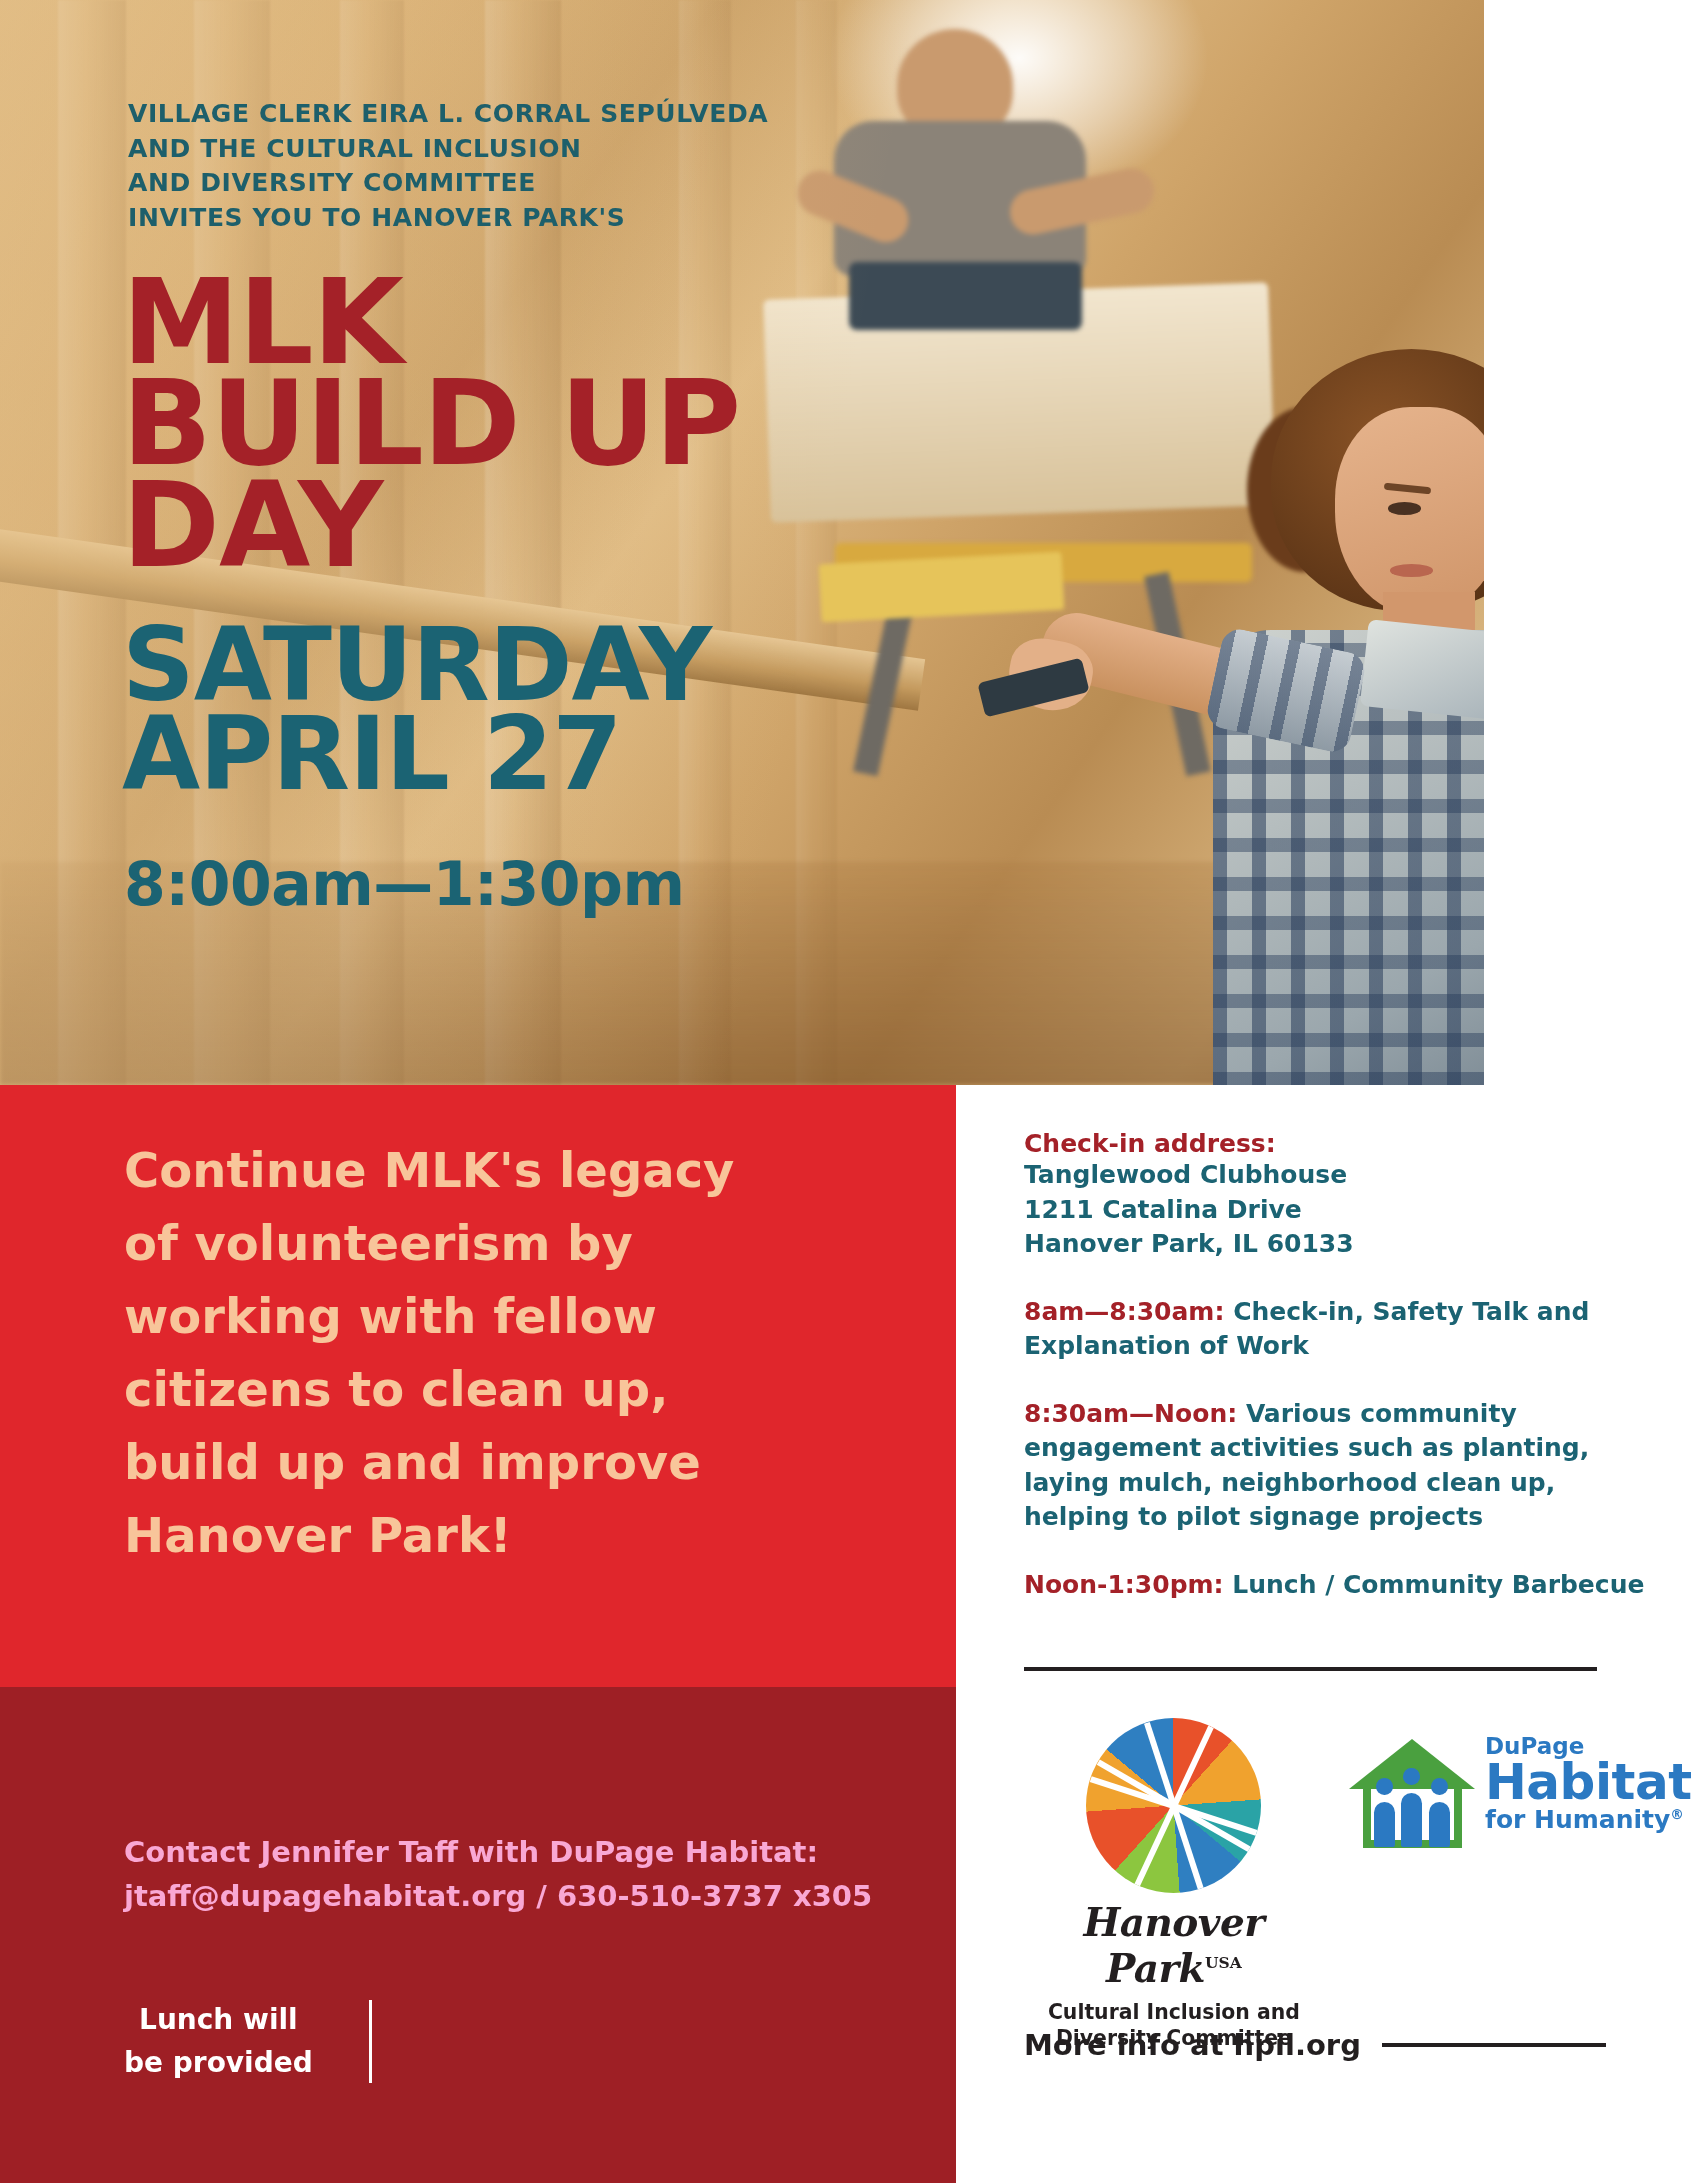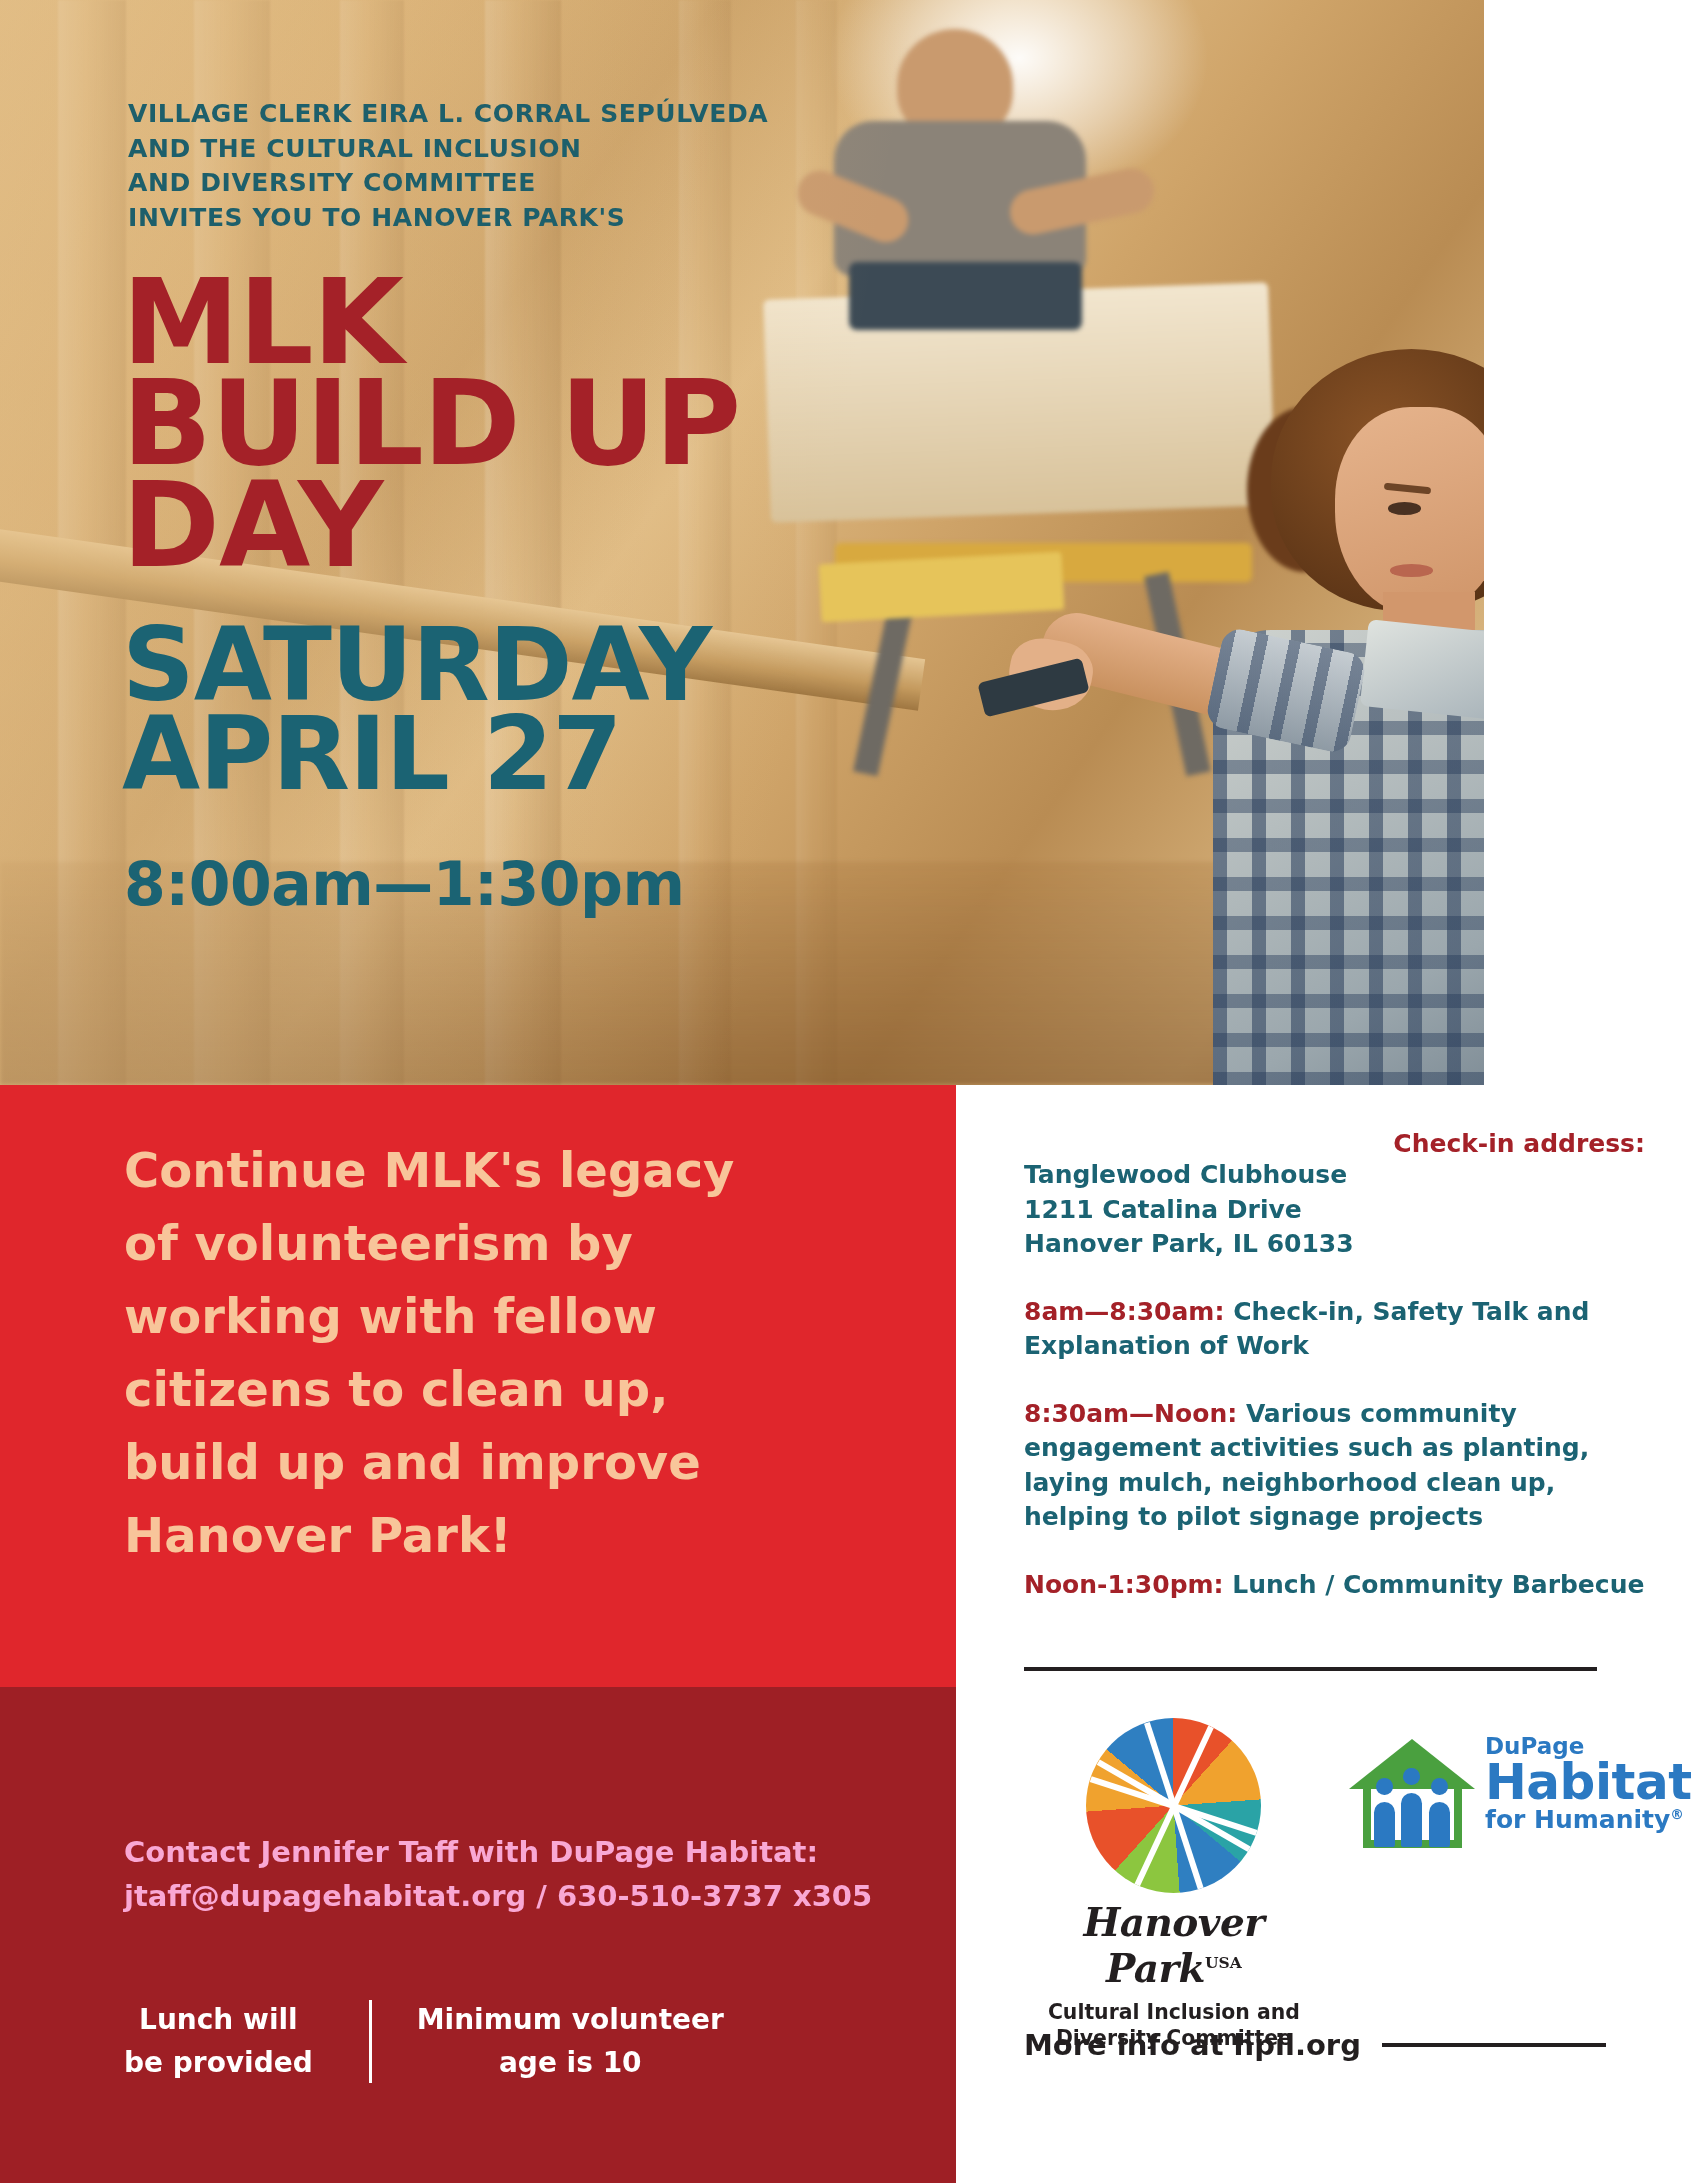--- a/index.html
+++ b/index.html
@@ -337,21 +337,20 @@
   .schedule {
     position: absolute;
     left: 68px; top: 44px;
     width: 621px;
   }
   .sched-block { margin-bottom: 33px; }
   .sched-lead {
     color: #a42128;
     font-weight: bold;
     font-size: 25px;
-    text-align: right;
   }
   .sched-body {
     color: #1b6373;
     font-weight: bold;
     font-size: 25px;
     line-height: 1.38;
     white-space: pre-line;
   }
   .sched-inline .sched-lead { display: inline; }
   .sched-inline .sched-body { display: inline; }
@@ -571,22 +570,20 @@
 Hanover Park!</div>
   </div>
 
   <div class="register-panel">
     <div class="register-contact">Contact Jennifer Taff with DuPage Habitat:
 jtaff@dupagehabitat.org  / 630-510-3737 x305</div>
     <div class="note-row">
       <div class="note">Lunch will
 be provided</div>
       <div class="note-divider"></div>
-      <div class="note">Minimum volunteer
-age is 10</div>
     </div>
   </div>
 
   <div class="right-col">
     <div class="schedule">
       <div class="sched-block">
         <div class="sched-lead">Check-in address:</div>
         <div class="sched-body">Tanglewood Clubhouse
 1211 Catalina Drive
 Hanover Park, IL 60133</div>

